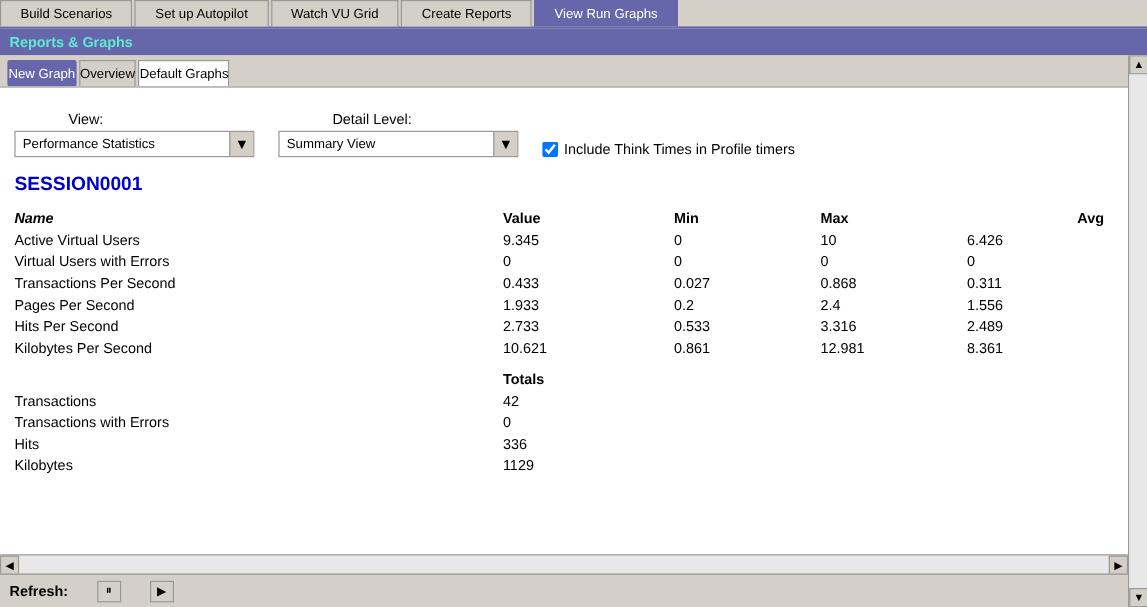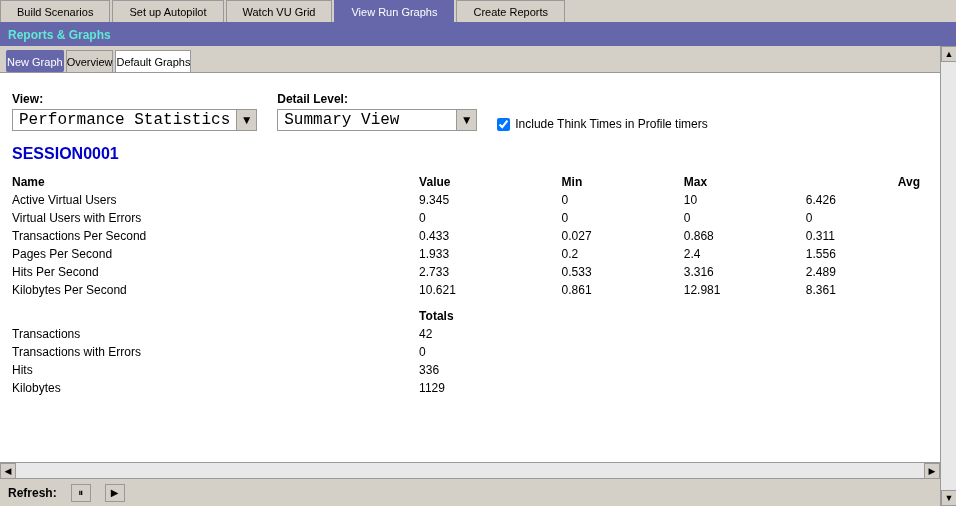--- a/index.html
+++ b/index.html
@@ -101,36 +101,36 @@
       align-items: flex-end;
       gap: 20px;
       margin-bottom: 14px;
     }
     .control-group {
       display: flex;
       flex-direction: column;
       gap: 3px;
     }
     .control-group label {
-      font-weight: bold;
-      font-size: 12px;
+      font-weight: normal;
+      font-size: 12px;
+      margin-left: 45px;
     }
     .control-select {
       display: flex;
       align-items: center;
       border: 1px solid #999;
       background: white;
       height: 22px;
       min-width: 200px;
     }
     .control-select span {
       flex: 1;
       padding: 2px 6px;
-      font-size: 16px;
-      font-family: Liberation Mono, monospace;
+      font-size: 11px;
     }
     .select-arrow {
       width: 20px;
       height: 100%;
       background: #d4d0c8;
       border-left: 1px solid #999;
       display: flex;
       align-items: center;
       justify-content: center;
       cursor: pointer;
@@ -171,21 +171,21 @@
     }
 
     
     .bottom-bar {
       height: 28px;
       background: #d4d0c8;
       border-top: 1px solid #999;
       display: flex;
       align-items: center;
       padding: 0 8px;
-      gap: 14px;
+      gap: 24px;
     }
 
     
     .hscroll-bar {
       height: 16px;
       background: #d4d0c8;
       border-top: 1px solid #999;
       display: flex;
       align-items: center;
     }
@@ -275,25 +275,25 @@
 <div class="top-tabs">
   <div class="top-tab" id="tab-build-scenarios">
     <span>Build Scenarios</span>
   </div>
   <div class="top-tab" id="tab-set-up-autopilot">
     <span>Set up Autopilot</span>
   </div>
   <div class="top-tab" id="tab-watch-vu-grid">
     <span>Watch VU Grid</span>
   </div>
+  <div class="top-tab" id="tab-create-reports">
+    <span>Create Reports</span>
+  </div>
   <div class="top-tab active" id="tab-view-run-graphs">
     <span>View Run Graphs</span>
-  </div>
-  <div class="top-tab" id="tab-create-reports">
-    <span>Create Reports</span>
   </div>
 </div>
 
 <div class="main-area">
 
   <div class="panel-header">
     <span>Reports &amp; Graphs</span>
   </div>
 
   <div class="panel-with-scroll">
@@ -332,21 +332,21 @@
             <input type="checkbox" checked="" style="">
             <span>Include Think Times in Profile timers</span>
           </div>
         </div>
 
         <div class="session-header">SESSION0001</div>
 
         <table class="stats-table">
           <thead>
             <tr>
-              <th style="min-width:200px;">Name</th>
+              <th style="min-width:200px;font-style:italic;">Name</th>
               <th style="min-width:70px;">Value</th>
               <th style="min-width:60px;">Min</th>
               <th style="min-width:60px;">Max</th>
               <th style="min-width:60px;text-align:right;">Avg</th>
             </tr>
           </thead>
           <tbody id="stats-rows">
           <tr>
       <td>Active Virtual Users</td>
       <td>9.345</td>

